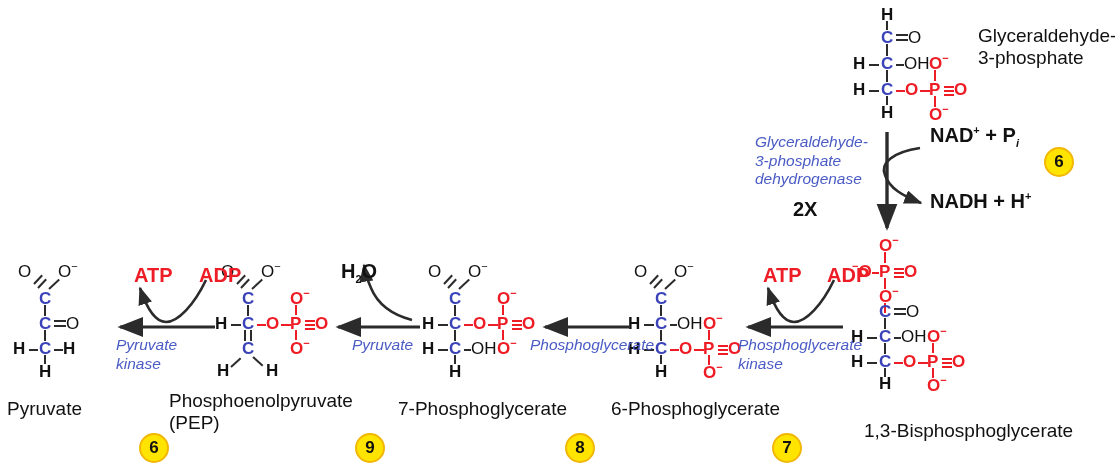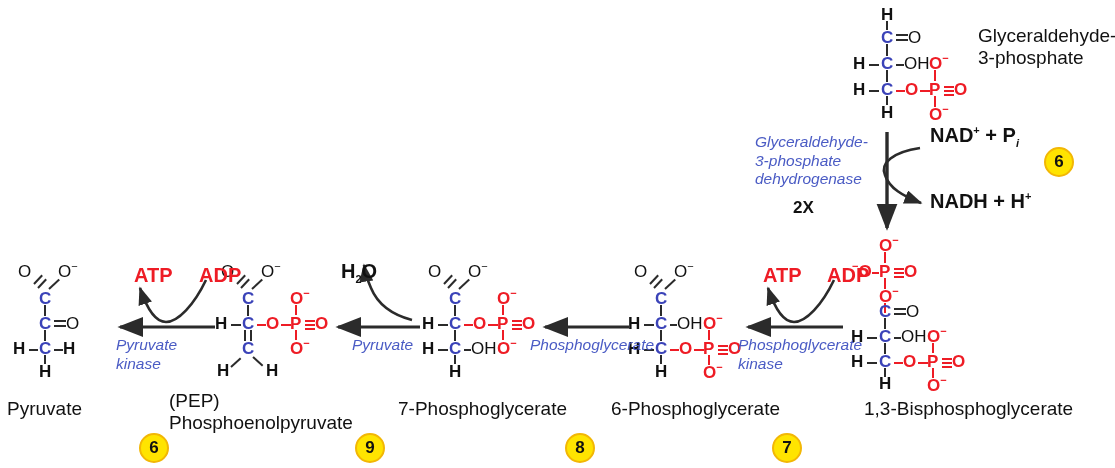--- a/index.html
+++ b/index.html
@@ -32,21 +32,21 @@
   
   .cof{position:absolute;font-weight:bold;font-size:20px;color:#111;white-space:nowrap;}
   .cof.red{color:#ee1c25;}
 
   
   .badge{position:absolute;width:30px;height:30px;border-radius:50%;
          background:#ffe400;border:2px solid #f2b705;
          display:flex;align-items:center;justify-content:center;
          font-weight:bold;font-size:17px;color:#111;box-sizing:border-box;}
 
-  .twox{position:absolute;font-weight:bold;font-size:17px;color:#111;}
+  .twox{position:absolute;font-weight:bold;font-size:20px;color:#111;}
 
   svg.ov{position:absolute;left:0;top:0;width:1115px;height:468px;overflow:visible;pointer-events:none;}
 </style>
 </head>
 <body>
 
 <svg class="ov" viewBox="0 0 1115 468">
   <defs>
     <marker id="ah" markerWidth="9" markerHeight="9" refX="7.2" refY="3.1" orient="auto">
       <path d="M0,0 L8,3.1 L0,6.2 z" fill="#2b2b2b"></path>
@@ -169,21 +169,21 @@
   <span class="at R" style="left:927px;top:353px;">P</span>
   <div class="bondr hb" style="left:942px;top:358px;width:10px;"></div>
   <div class="bondr hb" style="left:942px;top:362px;width:10px;"></div>
   <div class="bondr hb" style="left:942px;top:366px;width:10px;"></div>
   <span class="at R" style="left:952px;top:353px;">O</span>
   <div class="bondr vb" style="left:932px;top:343px;height:10px;"></div>
   <span class="at R" style="left:927px;top:328px;"><span>O</span><span class="sup">−</span></span>
   <div class="bondr vb" style="left:932px;top:368px;height:10px;"></div>
   <span class="at R" style="left:927px;top:377px;"><span>O</span><span class="sup">−</span></span>
 </div>
-<div class="cname" style="left:864px;top:398px;">1,3-Bisphosphoglycerate</div>
+<div class="cname" style="left:864px;top:420px;">1,3-Bisphosphoglycerate</div>
 
 <div class="abs" style="left:0;top:0;">
   <span class="at O" style="left:634px;top:263px;">O</span>
   <div class="bond" style="left:650px;top:283px;width:12px;height:2px;transform:rotate(-47deg);transform-origin:left center;"></div>
   <div class="bond" style="left:654px;top:287px;width:12px;height:2px;transform:rotate(-47deg);transform-origin:left center;"></div>
   <span class="at O" style="left:674px;top:263px;"><span>O</span><span class="sup">−</span></span>
   <div class="bond" style="left:665px;top:288px;width:14px;height:2px;transform:rotate(-43deg);transform-origin:left center;"></div>
   <span class="at C" style="left:655px;top:290px;">C</span>
   <div class="bond vb" style="left:660px;top:305px;height:11px;"></div>
 
@@ -294,22 +294,22 @@
   <div class="bondr hb" style="left:305px;top:320px;width:10px;"></div>
   <div class="bondr hb" style="left:305px;top:324px;width:10px;"></div>
   <div class="bondr hb" style="left:305px;top:328px;width:10px;"></div>
   <span class="at R" style="left:315px;top:315px;">O</span>
   <div class="bondr vb" style="left:295px;top:305px;height:10px;"></div>
   <span class="at R" style="left:290px;top:290px;"><span>O</span><span class="sup">−</span></span>
   <div class="bondr vb" style="left:295px;top:330px;height:10px;"></div>
   <span class="at R" style="left:290px;top:340px;"><span>O</span><span class="sup">−</span></span>
 </div>
 <div class="cname" style="left:169px;top:390px;">
+  <div>Phosphoenolpyruvate</div>
   <div>(PEP)</div>
-  <div>Phosphoenolpyruvate</div>
 </div>
 
 <div class="cof" style="left:341px;top:260px;">
   <span>H</span><span class="sub">2</span><span>O</span>
 </div>
 <div class="enz" style="left:352px;top:336px;">
   <div>Pyruvate</div>
 </div>
 <div class="badge" style="left:355px;top:433px;">9</div>
 

